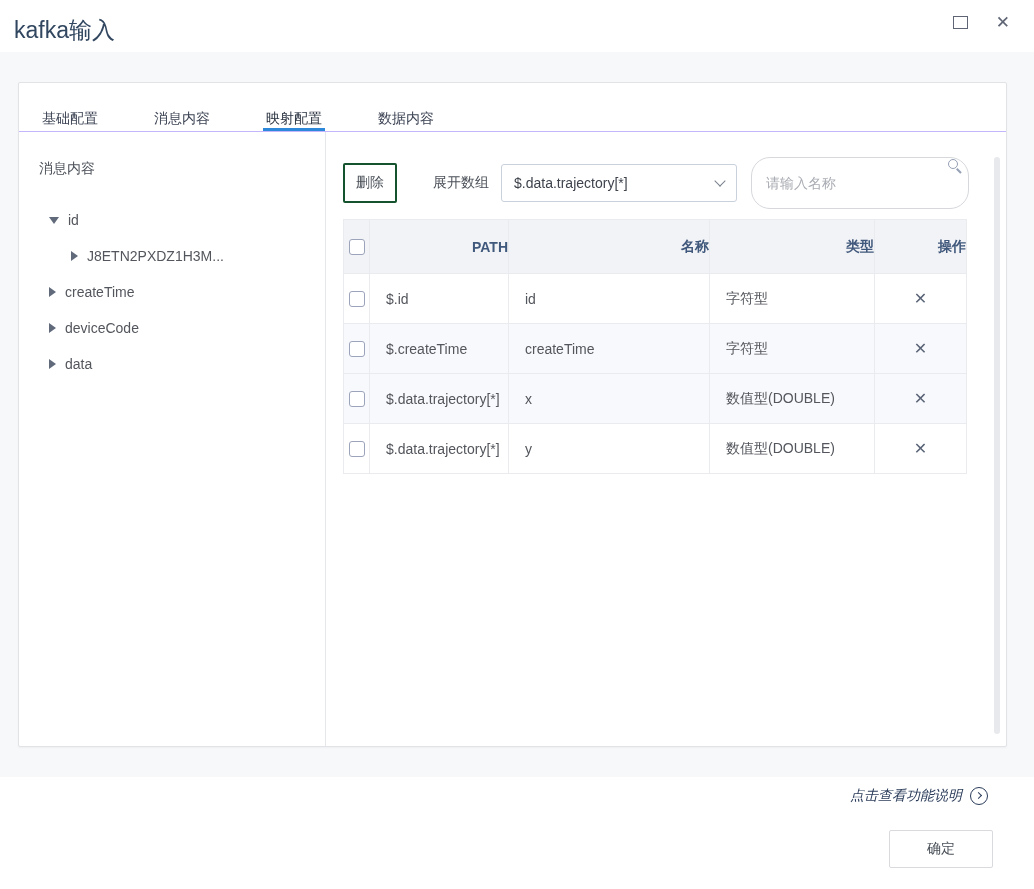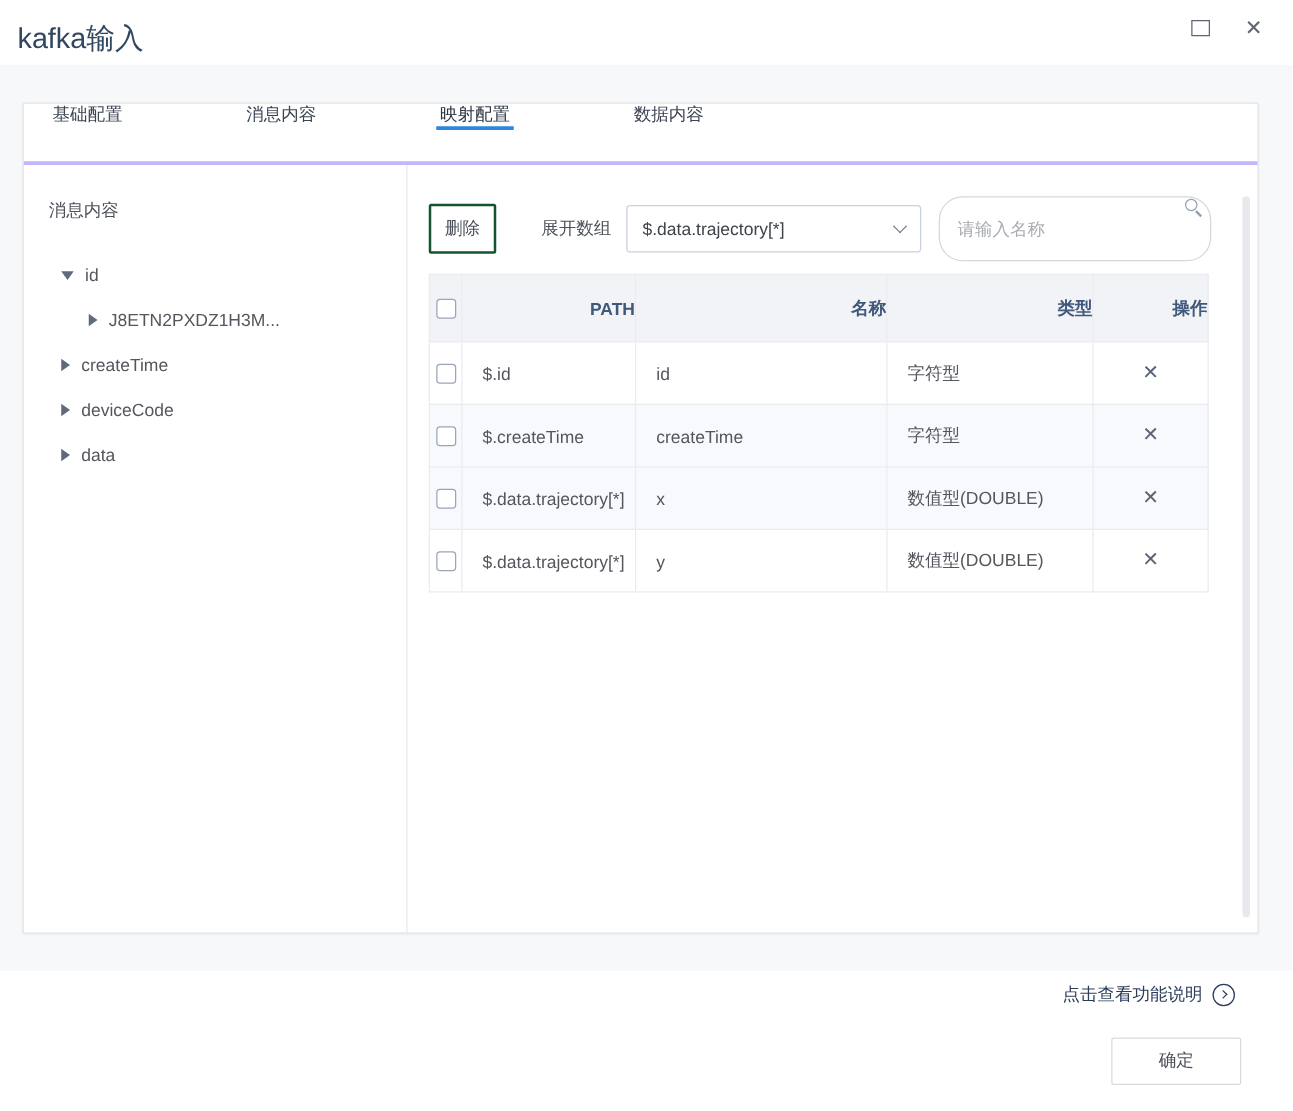--- a/index.html
+++ b/index.html
@@ -9,21 +9,21 @@
   .title { position:absolute; left:14px; top:15px; font-size:23px; font-weight:normal; color:#31465f; }
   .win-controls { position:absolute; right:24px; top:14px; display:flex; align-items:center; gap:28px; }
   .maximize-box { width:15px; height:13px; border:1.5px solid #5f6575; display:inline-block; }
   .close-x { font-size:17px; color:#5f6575; line-height:1; cursor:default; }
 
   .dialog-body { position:absolute; top:52px; left:0; right:0; height:725px; background:#f7f8f9; }
 
   .panel { position:absolute; left:18px; top:30px; width:989px; height:665px; background:#fff;
     border:1px solid #e2e3e6; border-radius:2px; box-shadow:0 1px 2px rgba(0,0,0,0.04); }
 
-  .tabs { height:49px; border-bottom:3px solid #c4b5fd; padding-left:20px; display:flex; align-items:flex-start;gap:43px; }
+  .tabs { height:49px; border-bottom:1px solid #c4b5fd; padding-left:20px; display:flex; align-items:flex-end; }
   .tab { margin-right:50px; padding:0 3px; font-size:14px; color:#3c4353; display:flex; align-items:center;
     border-bottom:3px solid transparent; cursor:default; }
   .tab.active { font-weight:normal; color:#2b3442; border-bottom-color:#2e88da; }
 
   .panel-content { display:flex; height:614px; }
   .tree { width:307px; border-right:1px solid #e6e7ea; padding:28px 10px 0 30px; font-size:14px; }
   .tree-header { color:#4c5159; margin-bottom:24px; margin-left:-10px; }
   .tree-item { height:36px; display:flex; align-items:center; color:#53565c; cursor:default; }
   .tree-item.level-1 { margin-left:22px; }
   .arrow-down { width:0; height:0; border-left:5px solid transparent; border-right:5px solid transparent;
@@ -61,21 +61,21 @@
   .col-check { width:26px; } .col-path { width:139px; } .col-name { width:201px; }
   .col-type { width:165px; } .col-op { width:92px; }
   .cb { appearance:none; -webkit-appearance:none; width:16px; height:16px; border:1px solid #9ba4bb;
     border-radius:3px; background:#fff; vertical-align:middle; cursor:pointer; margin:0; }
   .row-x { font-size:16px; color:#5a6477; cursor:pointer; line-height:1; display:inline-block; }
 
   .scrollbar { position:absolute; right:6px; top:25px; bottom:12px; width:6px; background:#e8e9ec; border-radius:3px; }
 
   .footer { position:absolute; top:777px; left:0; right:0; height:112px; background:#fff; }
   .help-link { position:absolute; right:46px; top:10px; display:flex; align-items:center; gap:8px;
-    font-size:14px; color:#2b3c5a; cursor:pointer; }
+    font-size:14px; color:#2b3c5a; cursor:pointer;font-style:italic; }
   .circle-arrow { width:18px; height:18px; border:1.5px solid #2b3c5a; border-radius:50%; position:relative; }
   .circle-arrow::after { content:""; position:absolute; left:5px; top:5px; width:4px; height:4px;
     border-top:1.6px solid #2b3c5a; border-right:1.6px solid #2b3c5a; transform:rotate(45deg); }
   .footer-buttons { position:absolute; top:53px; right:41px; display:flex; gap:22px; }
   .btn { width:104px; height:38px; background:#fff; border:1px solid #d8dade; border-radius:2px;
     font-size:14px; font-family:inherit; cursor:pointer; }
   .btn-ok { color:#4a5058; }
   .btn-cancel { color:#858b96; }
 </style>
 </head>

